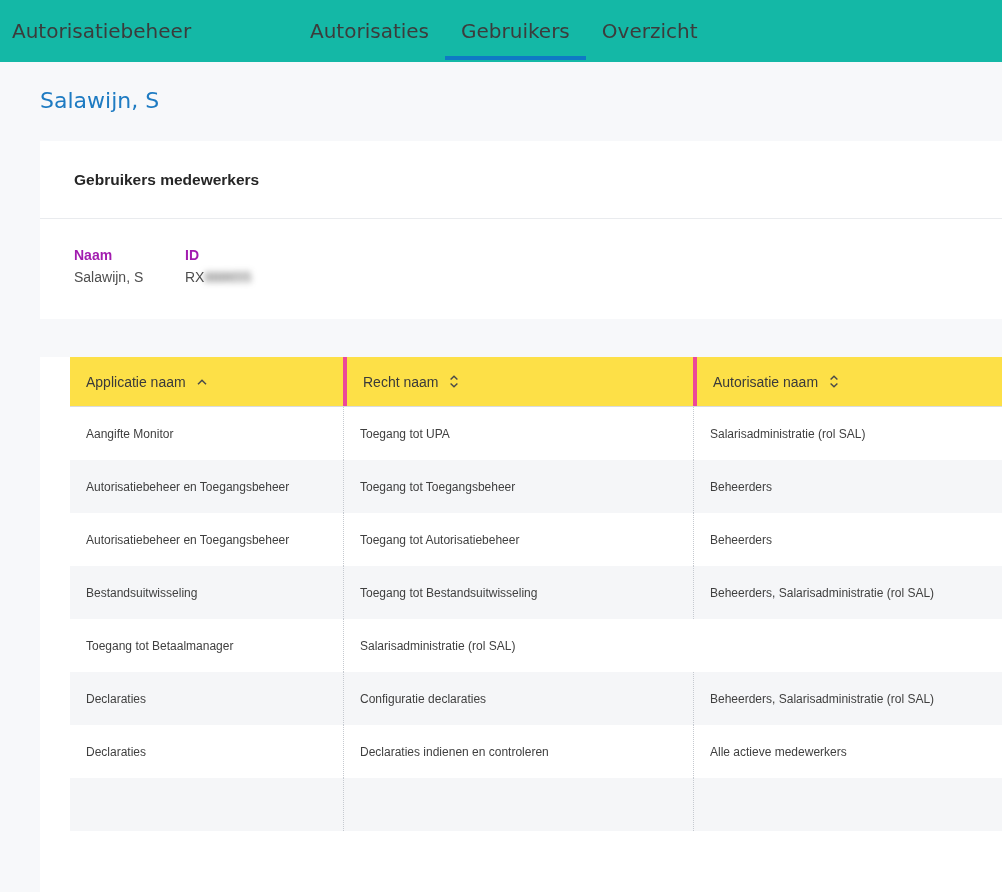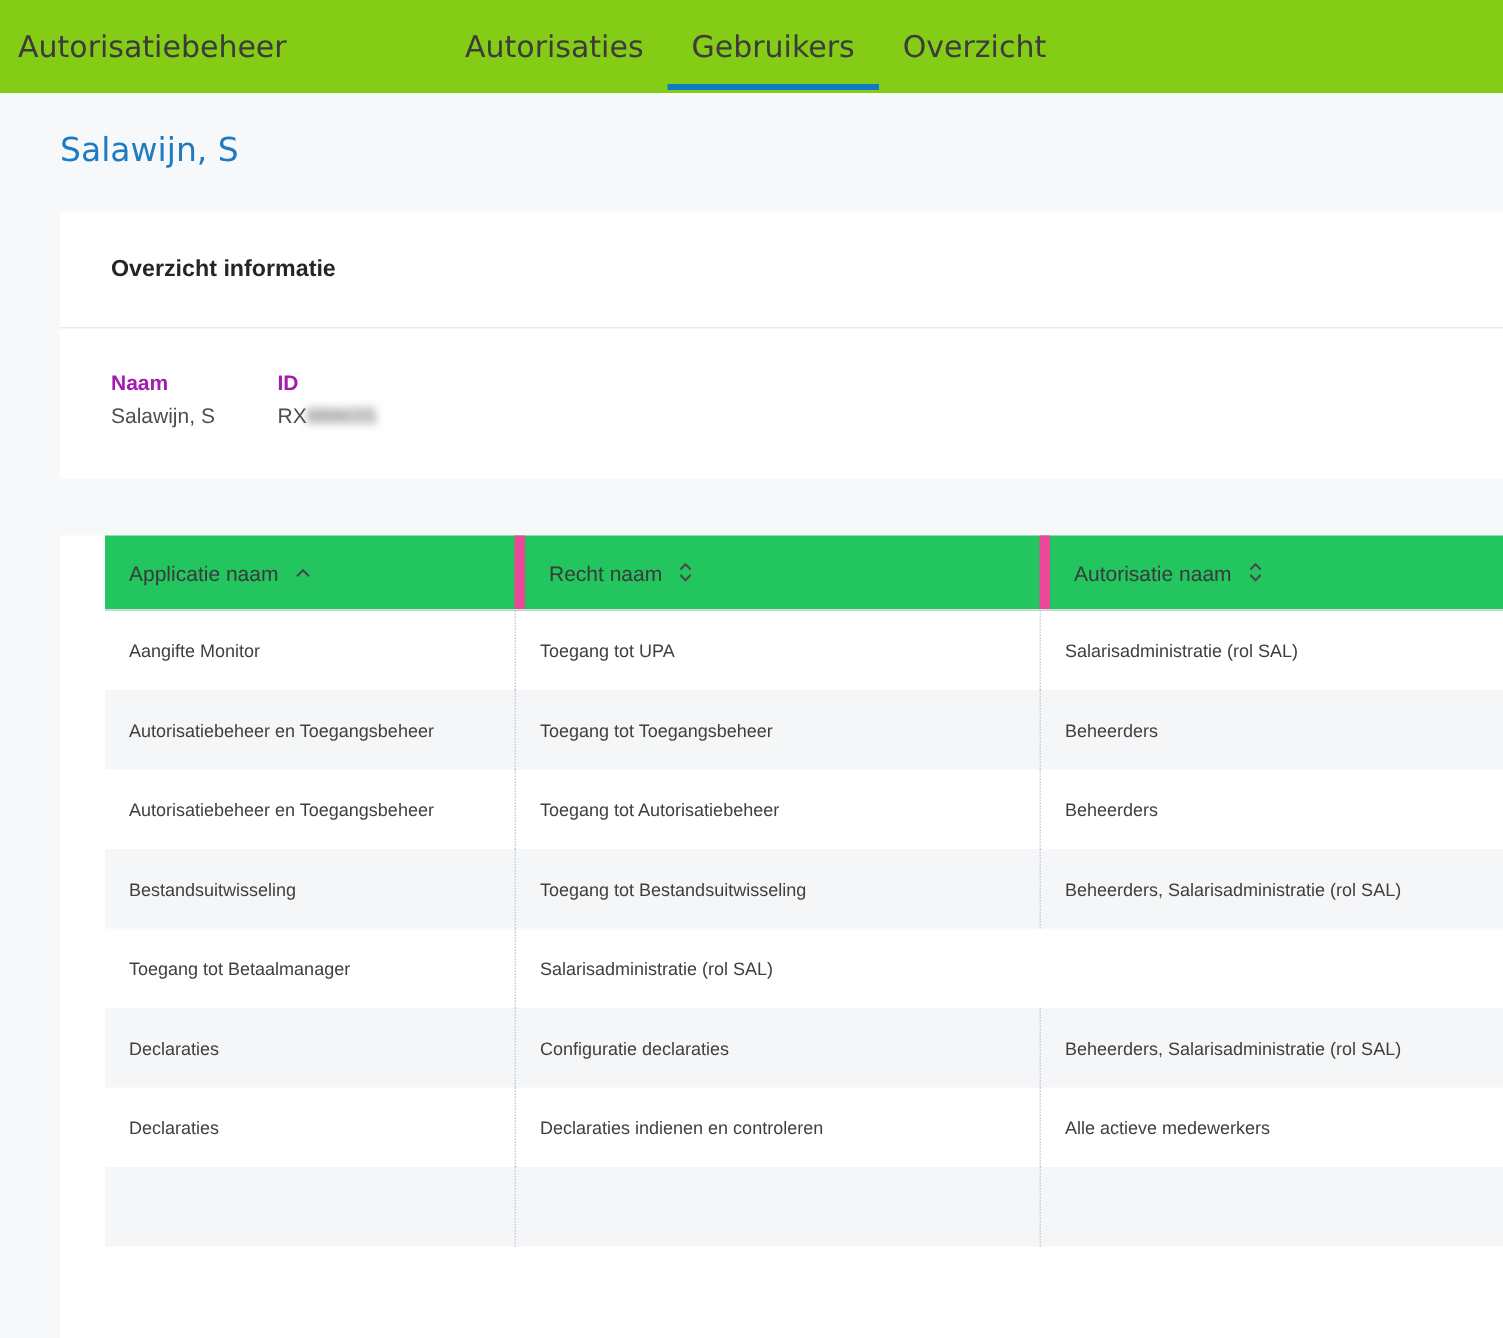--- a/index.html
+++ b/index.html
@@ -12,21 +12,21 @@
   html, body { margin: 0; padding: 0; }
   body {
     width: 1002px; height: 892px; overflow: hidden;
     background: var(--page-bg);
     font-family: "Liberation Sans", sans-serif;
     color: #3f3f3f;
   }
 
   
   .nav {
-    position: relative; height: 62px; background: #84cc16;
+    position: relative; height: 62px; background: #14b8a6;
     font-family: "DejaVu Sans", sans-serif;
   }
   .app-title {
     position: absolute; left: 12px; top: 50%; transform: translateY(-50%);
     font-size: 20px; color: #3b3b3b;
   }
   .tabs { position: absolute; left: 294px; top: 0; height: 100%; display: flex; }
   .tab {
     position: relative; display: flex; align-items: center;
     padding: 0 16px; font-size: 20px; color: #3c3c3c; cursor: pointer;
@@ -60,27 +60,27 @@
   .user-fields { display: flex; padding: 28px 34px 34px 34px; }
   .field:first-child { width: 111px; }
   .field-label { font-size: 14px; font-weight: 700; color: #a21caf; margin-bottom: 6px; }
   .field-value { font-size: 14px; color: #4e4e4e; }
   .redacted { filter: blur(3px); user-select: none; }
 
   
   .table-wrap { margin: 30px 0 0 30px; }
   .thead, .tr { display: grid; grid-template-columns: 273px 350px 1fr; }
   .thead {
-    height: 50px; background: #22c55e; border-bottom: 1px solid #d9dbde;
+    height: 50px; background: #fde047; border-bottom: 1px solid #d9dbde;
   }
   .th {
     display: flex; align-items: center; gap: 10px; padding-left: 16px;
     font-size: 14px; color: #3a3a3a; cursor: pointer; overflow: hidden;
   }
-  .th + .th { border-left: 7px solid #ec4899; }
+  .th + .th { border-left: 4px solid #ec4899; }
   .tr { height: 53px; }
   .tbody .tr:nth-child(even) { background: var(--row-alt); }
   .td {
     display: flex; align-items: center; padding-left: 16px;
     font-size: 12px; color: #3f3f3f; white-space: nowrap; overflow: hidden;
   }
   .td + .td { border-left: 1px dotted #c6cad0; }
   .sort-svg { flex: none; }
 </style>
 </head>
@@ -93,21 +93,21 @@
     <div class="tab active">Gebruikers</div>
     <div class="tab">Overzicht</div>
   </nav>
 </header>
 
 <main>
   <h1 class="page-title">Salawijn, S</h1>
 
   <section class="card card-user">
     <div class="card-header">
-      <h2>Overzicht informatie</h2>
+      <h2>Gebruikers medewerkers</h2>
     </div>
     <div class="user-fields">
       <div class="field">
         <div class="field-label">Naam</div>
         <div class="field-value">Salawijn, S</div>
       </div>
       <div class="field">
         <div class="field-label">ID</div>
         <div class="field-value"><span>RX</span><span class="redacted">888655</span></div>
       </div>

